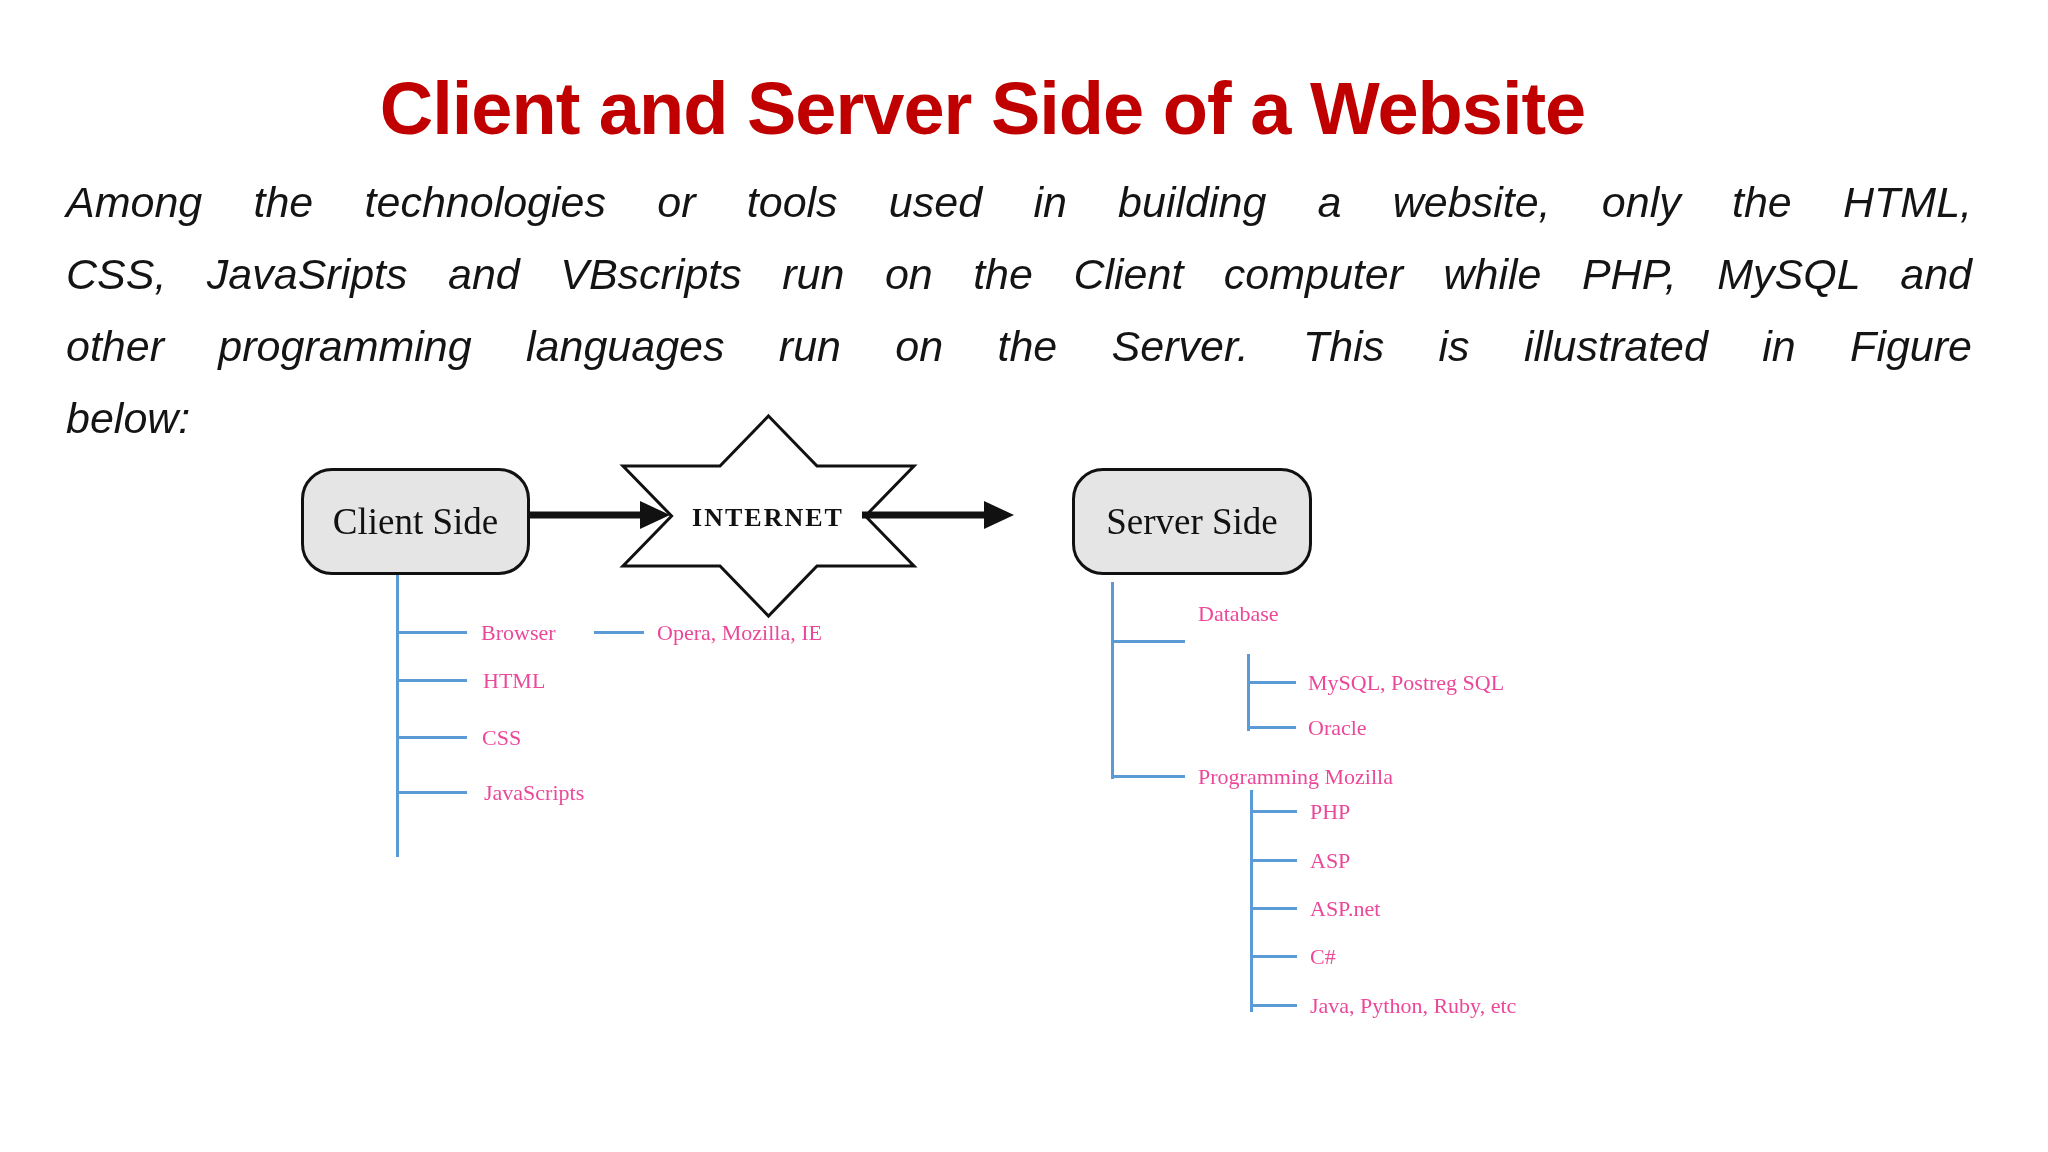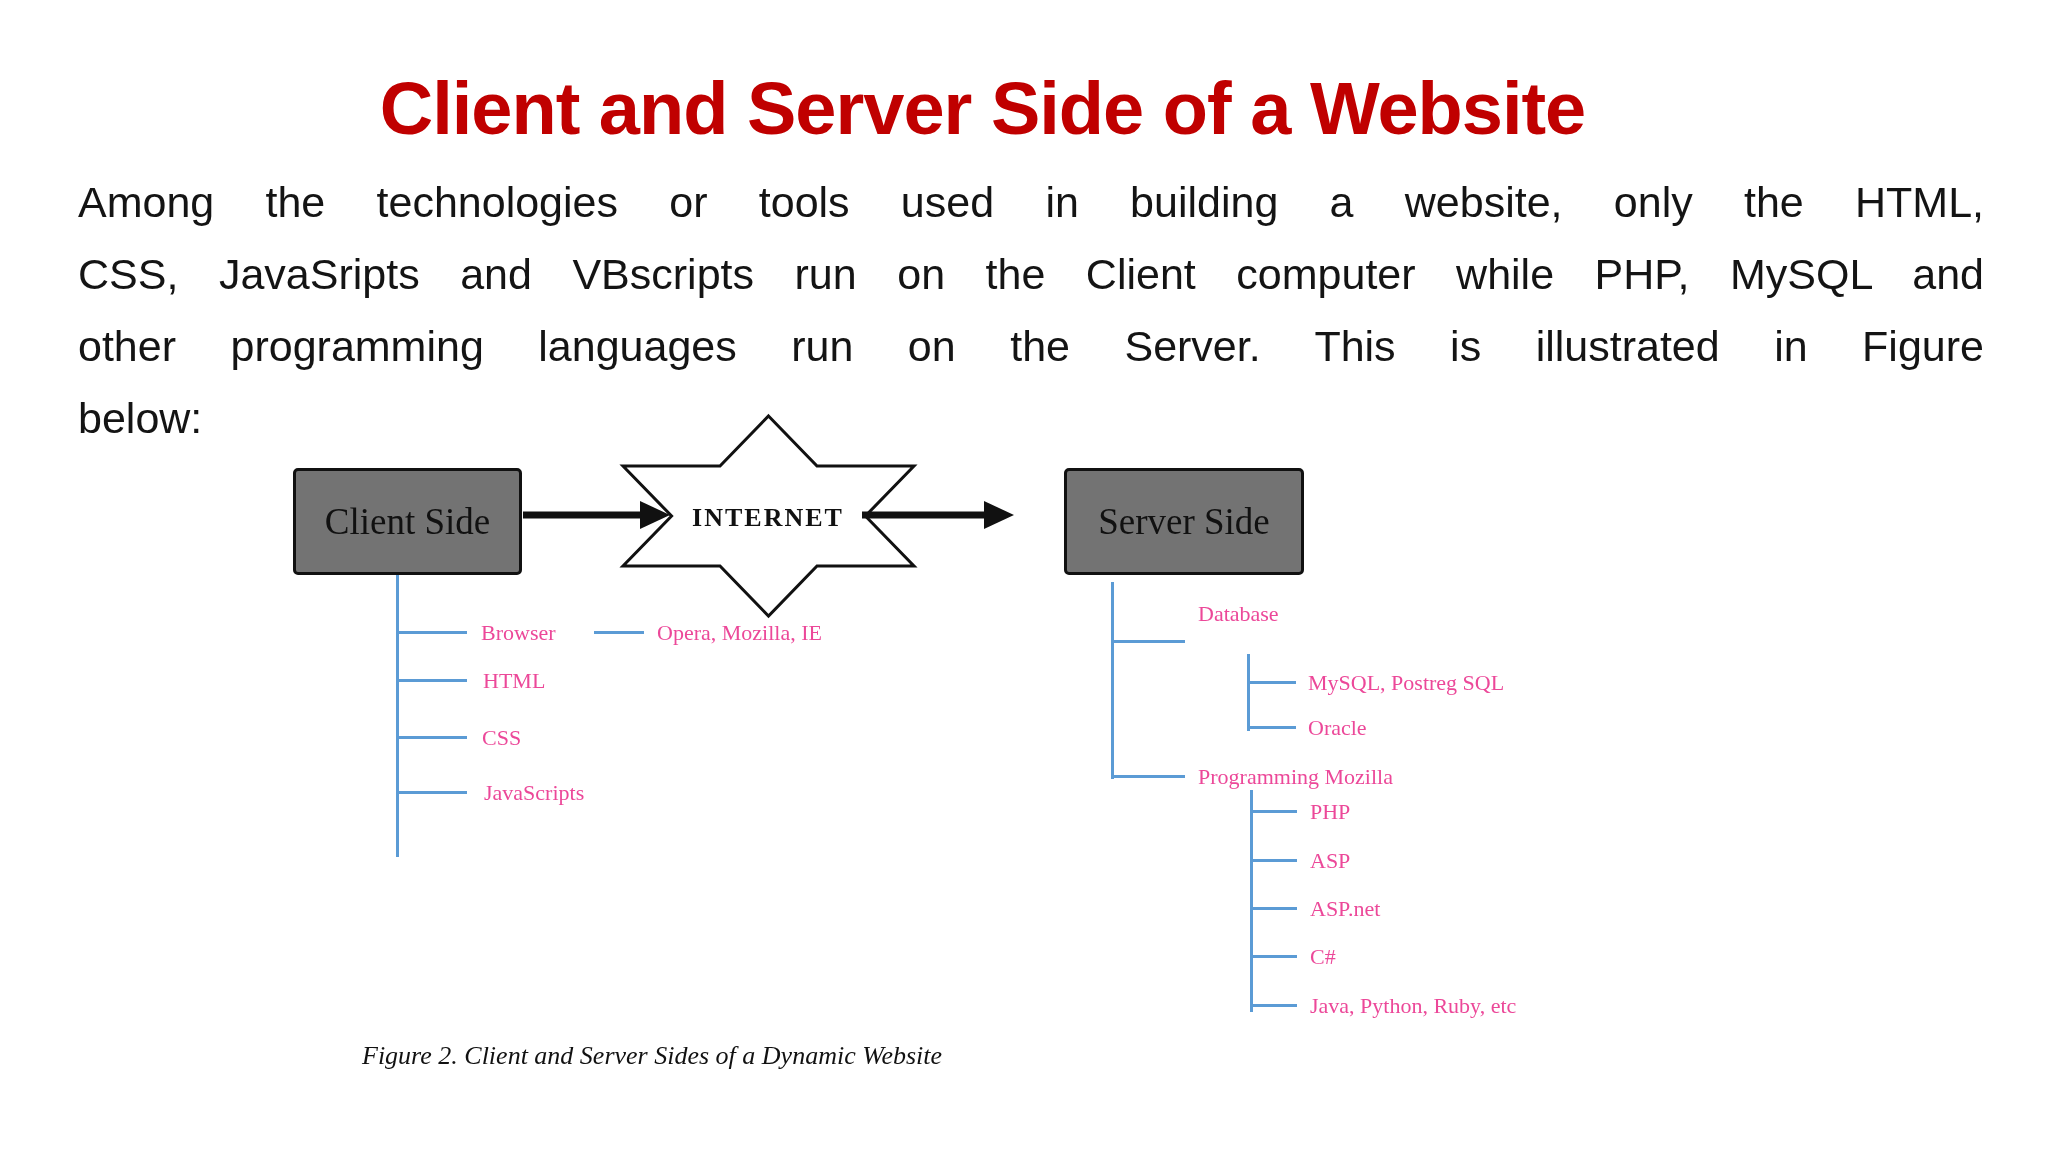--- a/index.html
+++ b/index.html
@@ -10,33 +10,33 @@
     overflow:hidden;
     font-family:"Liberation Sans", sans-serif;
     color:#141414;
   }
   
   .title{
     position:absolute;left:30px;top:64px;width:1905px;height:90px;
     font-size:74px;line-height:90px;font-weight:700;
     text-align:center;color:#C00000;letter-spacing:-1px;
   }
-  .para{position:absolute;left:78px;top:166px;width:1906px;}
+  .para{position:absolute;left:66px;top:166px;width:1906px;font-style:italic;}
   .pline{
     font-size:43px;line-height:72px;height:72px;
     text-align:justify;text-align-last:justify;
     white-space:normal;color:#141414;
   }
   .pline.last{text-align-last:left;}
   
   .nodebox{
     position:absolute;top:468px;height:101px;
-    border:3px solid #111;border-radius:5px;background:#737373;
+    border:3px solid #111;border-radius:31px;background:#e5e5e5;
     display:flex;align-items:center;justify-content:center;
-    font-family:"Liberation Serif", serif;font-size:37px;color:#111;
+    font-family:"Liberation Serif", serif;font-size:37px;color:#111;margin-left:8px;
   }
   .client-box{left:293px;width:223px;}
   .server-box{left:1064px;width:234px;}
   
   .overlay{position:absolute;left:0;top:0;width:2048px;height:1152px;pointer-events:none;}
   
   .hline,.vline{position:absolute;background:#5B9BD5;}
   .hline{height:3px;}
   .vline{width:3px;}
   
@@ -153,15 +153,14 @@
   <div class="tlabel lbl-database">Database</div>
   <div class="tlabel lbl-mysql">MySQL, Postreg SQL</div>
   <div class="tlabel lbl-oracle">Oracle</div>
   <div class="tlabel lbl-proglang">Programming Mozilla</div>
   <div class="tlabel lbl-php">PHP</div>
   <div class="tlabel lbl-asp">ASP</div>
   <div class="tlabel lbl-aspnet">ASP.net</div>
   <div class="tlabel lbl-cs">C#</div>
   <div class="tlabel lbl-java">Java, Python, Ruby, etc</div>
 
-  <div class="caption">Figure 2. Client and Server Sides of a Dynamic Website</div>
 
 </div>
 
 </body></html>

